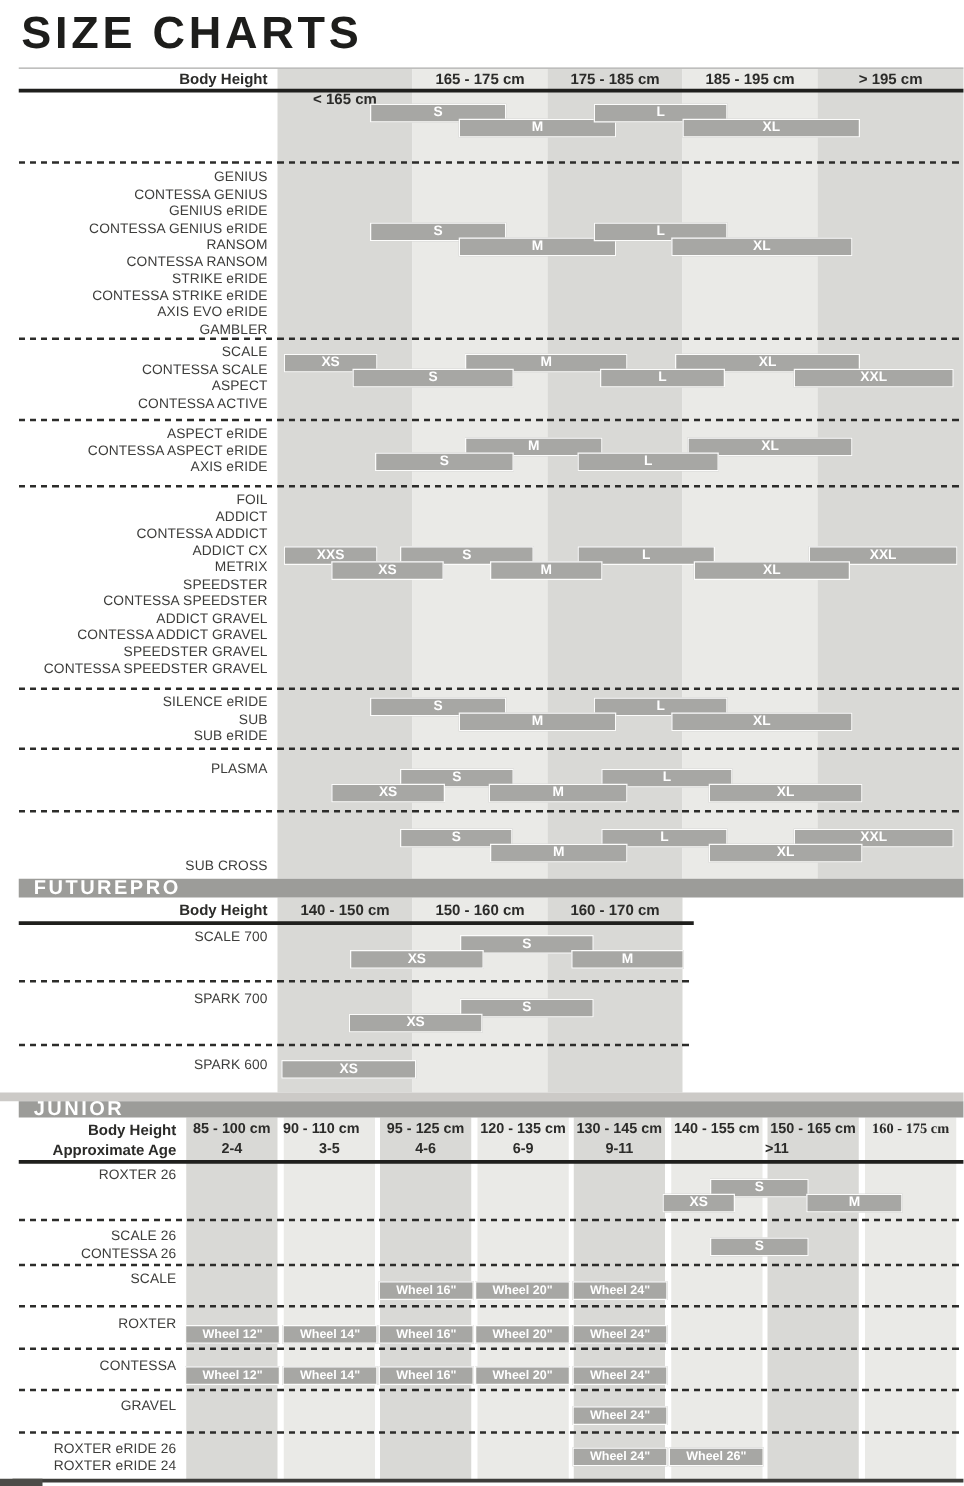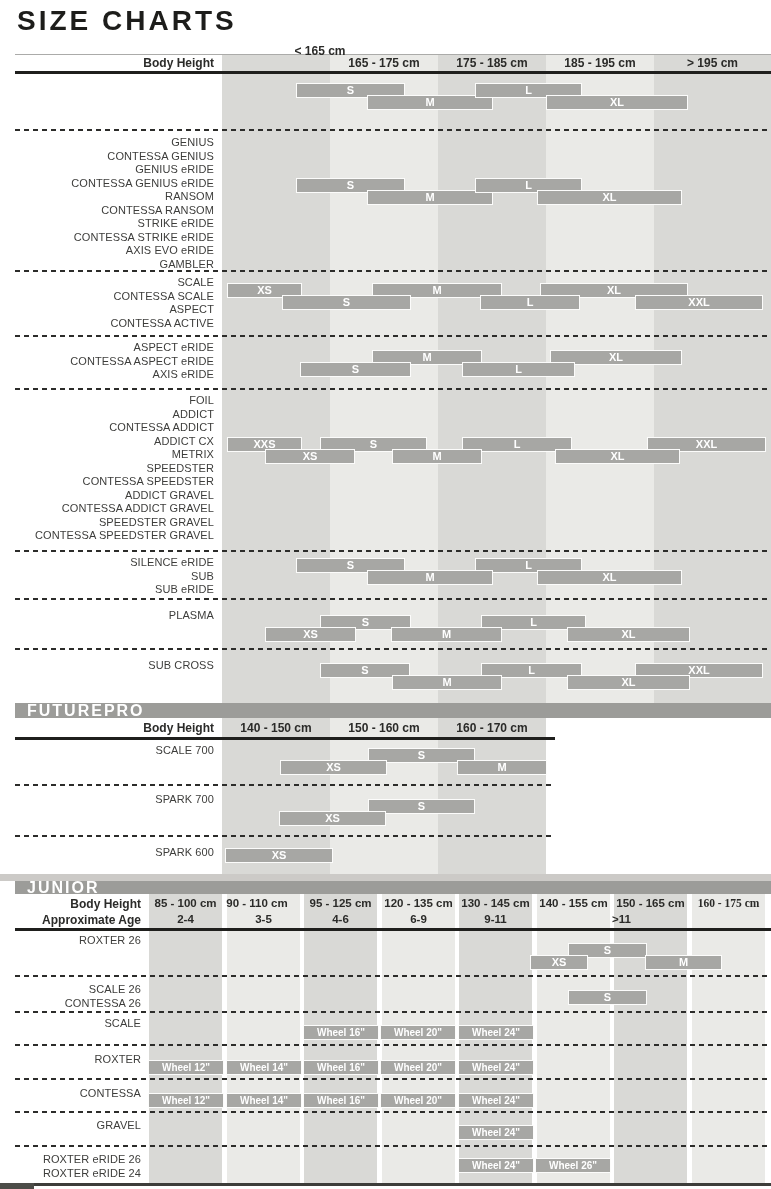--- a/index.html
+++ b/index.html
@@ -1,18 +1,18 @@
 <!DOCTYPE html>
 <html><head>
 <meta charset="utf-8">
 <style>
   html,body{margin:0;padding:0;background:#ffffff;}
   #stage{position:relative;width:771px;height:1189px;background:#fff;overflow:hidden;
          font-family:"Liberation Sans",sans-serif;color:#2b2b29;}
-  .title{position:absolute;left:17px;top:5px;font-size:28px;font-weight:bold;
+  .title{position:absolute;left:17px;top:5px;font-size:36px;font-weight:bold;
          letter-spacing:3px;color:#1d1d1b;white-space:nowrap;z-index:3;}
   .colbg{position:absolute;z-index:0;}
   .rule{position:absolute;z-index:1;}
   .dash{position:absolute;height:2px;z-index:2;
         background:repeating-linear-gradient(90deg,#2c2c2a 0 5px,transparent 5px 9px);}
   .chead{position:absolute;transform:translateX(-50%);white-space:nowrap;
          font-size:12px;font-weight:bold;color:#2b2b29;z-index:2;}
   .chead.jr{font-size:11.5px;}
   .bhead{position:absolute;left:0;text-align:right;font-size:12px;font-weight:bold;
          color:#2b2b29;z-index:2;}
@@ -44,21 +44,21 @@
   <div class="bhead bh-fp">Body Height</div>
 
   <div class="secbar jr">JUNIOR</div>
   <div class="bhead bh-jr">Body Height</div>
   <div class="bhead age-jr">Approximate Age</div>
 <div class="colbg" style="left: 222px; top: 55px; width: 108px; height: 648px; background: rgb(217, 217, 214);"></div>
     <div class="colbg" style="left: 330px; top: 55px; width: 108px; height: 648px; background: rgb(234, 234, 231);"></div>
     <div class="colbg" style="left: 438px; top: 55px; width: 108px; height: 648px; background: rgb(217, 217, 214);"></div>
     <div class="colbg" style="left: 546px; top: 55px; width: 108px; height: 648px; background: rgb(234, 234, 231);"></div>
     <div class="colbg" style="left: 654px; top: 55px; width: 117px; height: 648px; background: rgb(217, 217, 214);"></div>
-    <div class="chead" style="left: 276px; top: 44px; margin-left: 44px;">&lt; 165 cm</div>
+    <div class="chead" style="left: 276px; top: 72px;">&lt; 165 cm</div>
     <div class="chead" style="left: 384px; top: 56px;">165 - 175 cm</div>
     <div class="chead" style="left: 492px; top: 56px;">175 - 185 cm</div>
     <div class="chead" style="left: 600px; top: 56px;">185 - 195 cm</div>
     <div class="chead" style="left: 712.5px; top: 56px;">&gt; 195 cm</div>
     <div class="bar" style="left: 296px; top: 83px; width: 109px;">S</div>
     <div class="bar" style="left: 367px; top: 95px; width: 126px;">M</div>
     <div class="bar" style="left: 475px; top: 83px; width: 107px;">L</div>
     <div class="bar" style="left: 546px; top: 95px; width: 142px;">XL</div>
     <div class="dash" style="left: 15px; top: 129px; width: 756px;"></div>
     <div class="mlabels" style="top: 136px; width: 214px;">
@@ -134,21 +134,21 @@
     <div class="dash" style="left: 15px; top: 598px; width: 756px;"></div>
     <div class="mlabels" style="top: 609px; width: 214px;">
       <div>PLASMA</div>
     </div>
     <div class="bar" style="left: 320px; top: 615px; width: 91px;">S</div>
     <div class="bar" style="left: 481px; top: 615px; width: 105px;">L</div>
     <div class="bar" style="left: 265px; top: 627px; width: 91px;">XS</div>
     <div class="bar" style="left: 391px; top: 627px; width: 111px;">M</div>
     <div class="bar" style="left: 567px; top: 627px; width: 123px;">XL</div>
     <div class="dash" style="left: 15px; top: 648px; width: 756px;"></div>
-    <div class="mlabels" style="top: 659px; width: 214px;">
+    <div class="mlabels" style="top: 687px; width: 214px;">
       <div>SUB CROSS</div>
     </div>
     <div class="bar" style="left: 320px; top: 663px; width: 90px;">S</div>
     <div class="bar" style="left: 481px; top: 663px; width: 101px;">L</div>
     <div class="bar" style="left: 635px; top: 663px; width: 128px;">XXL</div>
     <div class="bar" style="left: 392px; top: 675px; width: 110px;">M</div>
     <div class="bar" style="left: 567px; top: 675px; width: 123px;">XL</div>
     <div class="colbg" style="left: 222px; top: 718px; width: 108px; height: 156px; background: rgb(217, 217, 214);"></div>
     <div class="colbg" style="left: 330px; top: 718px; width: 108px; height: 156px; background: rgb(234, 234, 231);"></div>
     <div class="colbg" style="left: 438px; top: 718px; width: 108px; height: 156px; background: rgb(217, 217, 214);"></div>

